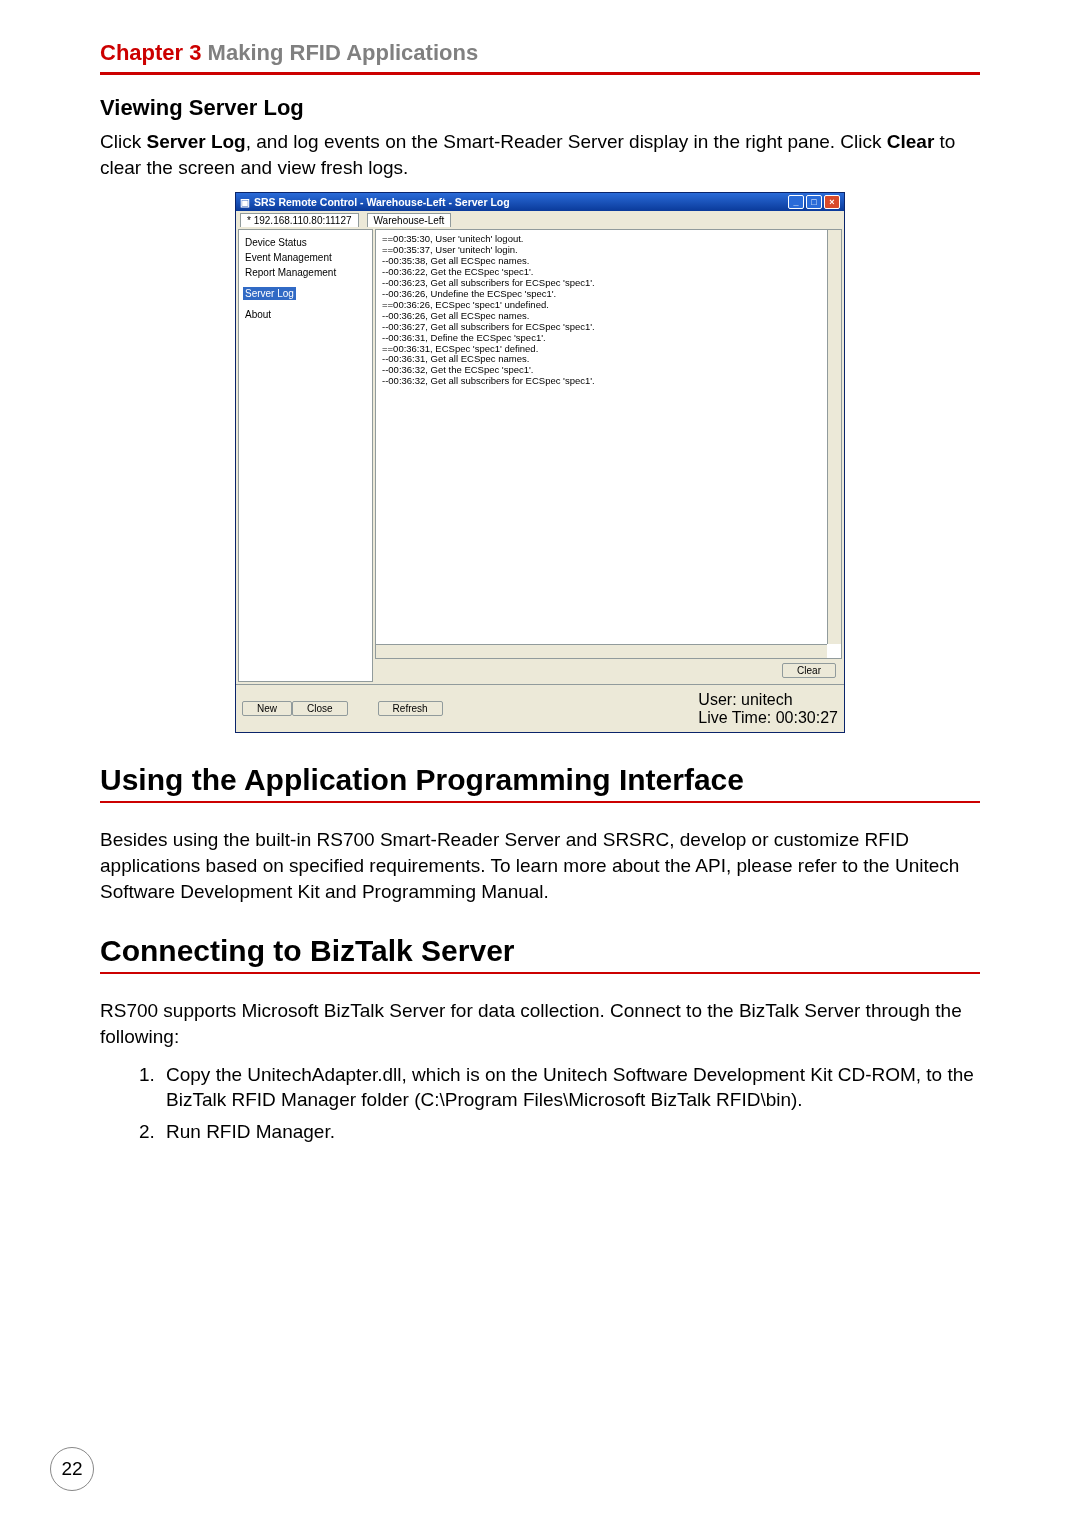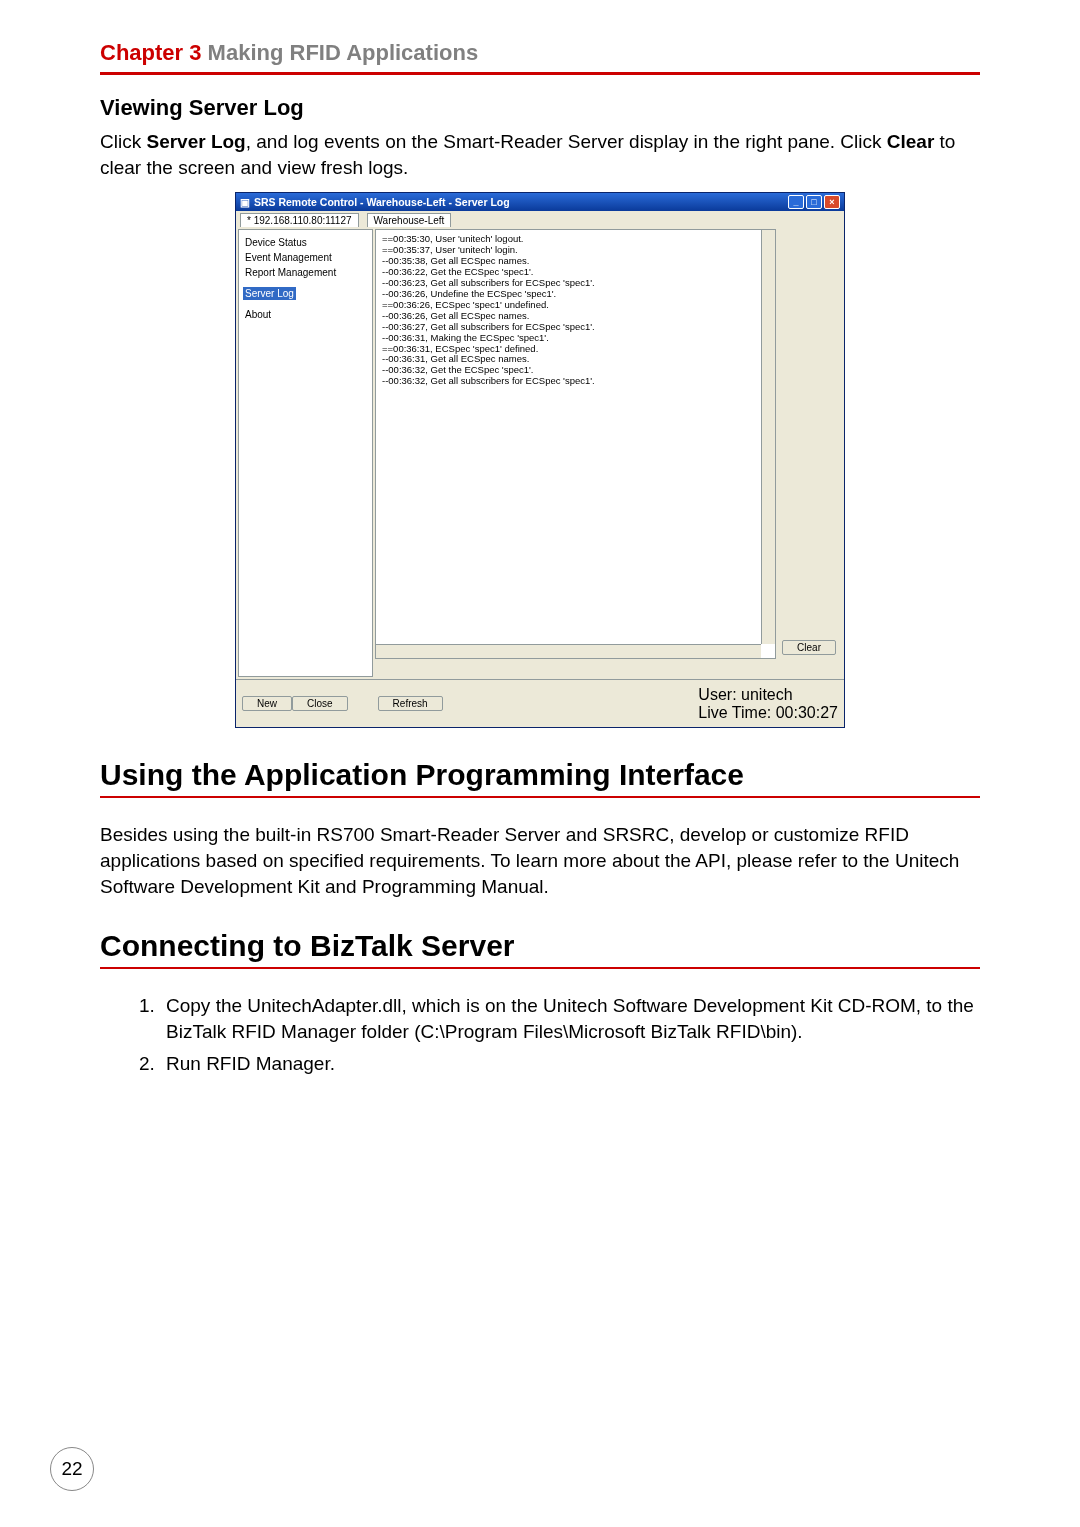--- a/index.html
+++ b/index.html
@@ -101,24 +101,23 @@
     padding: 1px 2px;
     margin-bottom: 2px;
   }
   .side-item.selected {
     background: #316ac5;
     color: #fff;
     display: inline-block;
   }
   .win-main {
     flex: 1;
-    margin: 2px 2px 20px 0;
-    display: flex;
-    flex-direction: row;
-    align-items: flex-end;
+    margin: 2px 2px 2px 0;
+    display: flex;
+    flex-direction: column;
   }
   .log-pane {
     background: #fff;
     border: 1px solid #919b9c;
     flex: 1;
     padding: 4px 6px;
     font-size: 9.5px;
     line-height: 1.15;
     position: relative;
     min-height: 430px;
@@ -237,21 +236,21 @@
           <div id="log-lines">
               <div>==00:35:30, User 'unitech' logout.</div>
               <div>==00:35:37, User 'unitech' login.</div>
               <div>--00:35:38, Get all ECSpec names.</div>
               <div>--00:36:22, Get the ECSpec 'spec1'.</div>
               <div>--00:36:23, Get all subscribers for ECSpec 'spec1'.</div>
               <div>--00:36:26, Undefine the ECSpec 'spec1'.</div>
               <div>==00:36:26, ECSpec 'spec1' undefined.</div>
               <div>--00:36:26, Get all ECSpec names.</div>
               <div>--00:36:27, Get all subscribers for ECSpec 'spec1'.</div>
-              <div>--00:36:31, Making the ECSpec 'spec1'.</div>
+              <div>--00:36:31, Define the ECSpec 'spec1'.</div>
               <div>==00:36:31, ECSpec 'spec1' defined.</div>
               <div>--00:36:31, Get all ECSpec names.</div>
               <div>--00:36:32, Get the ECSpec 'spec1'.</div>
               <div>--00:36:32, Get all subscribers for ECSpec 'spec1'.</div>
             </div>
           <div class="scroll-v"></div>
           <div class="scroll-h"></div>
         </div>
         <div class="clear-row">
           <button class="wbtn">Clear</button>
@@ -270,20 +269,21 @@
       </div>
     </div>
   </div>
 
   <h2 class="big-h2">Using the Application Programming Interface</h2>
   <div class="thin-red-rule"></div>
   <p class="body-text">Besides using the built-in RS700 Smart-Reader Server and SRSRC, develop or customize RFID applications based on specified requirements. To learn more about the API, please refer to the Unitech Software Development Kit and Programming Manual.</p>
 
   <h2 class="big-h2">Connecting to BizTalk Server</h2>
   <div class="thin-red-rule"></div>
+  <p class="body-text">RS700 supports Microsoft BizTalk Server for data collection. Connect to the BizTalk Server through the following:</p>
   <ol class="steps">
     <li>Copy the UnitechAdapter.dll, which is on the Unitech Software Development Kit CD-ROM, to the BizTalk RFID Manager folder (C:\Program Files\Microsoft BizTalk RFID\bin).</li>
     <li>Run RFID Manager.</li>
   </ol>
 </div>
 
 <div class="page-footer">
   <div class="page-num">22</div>
 </div>
 

